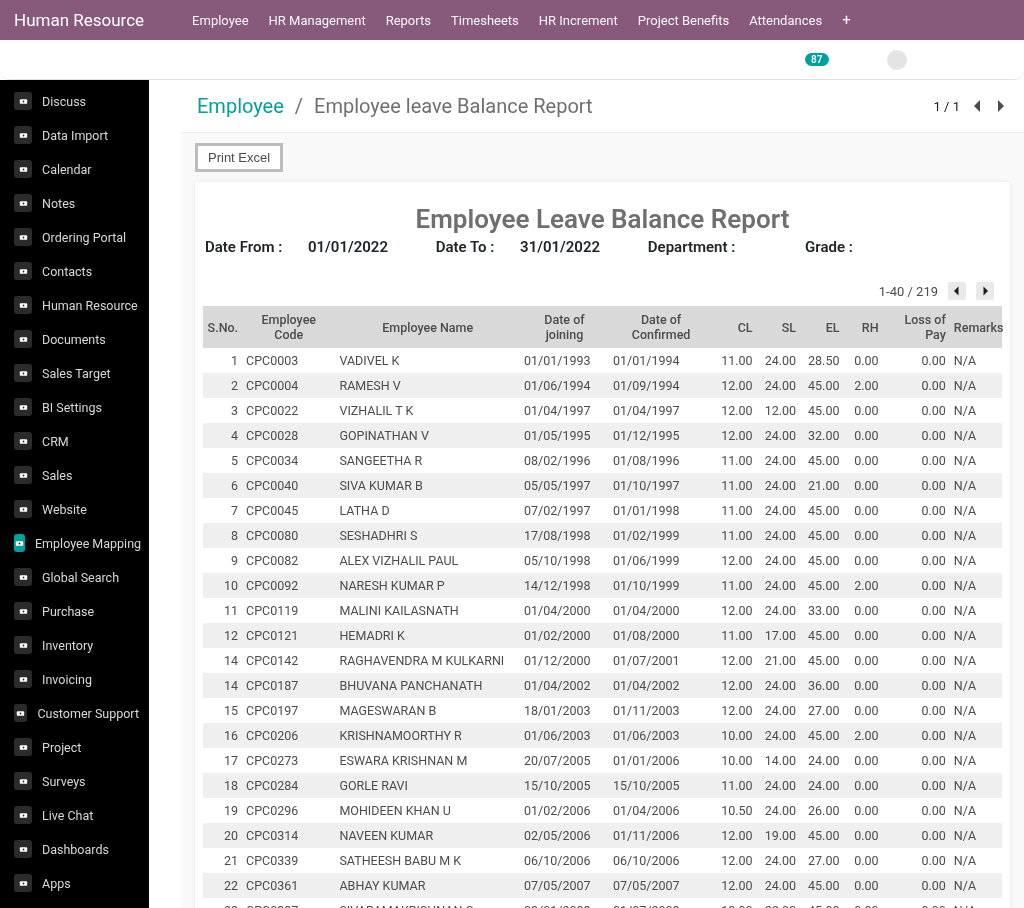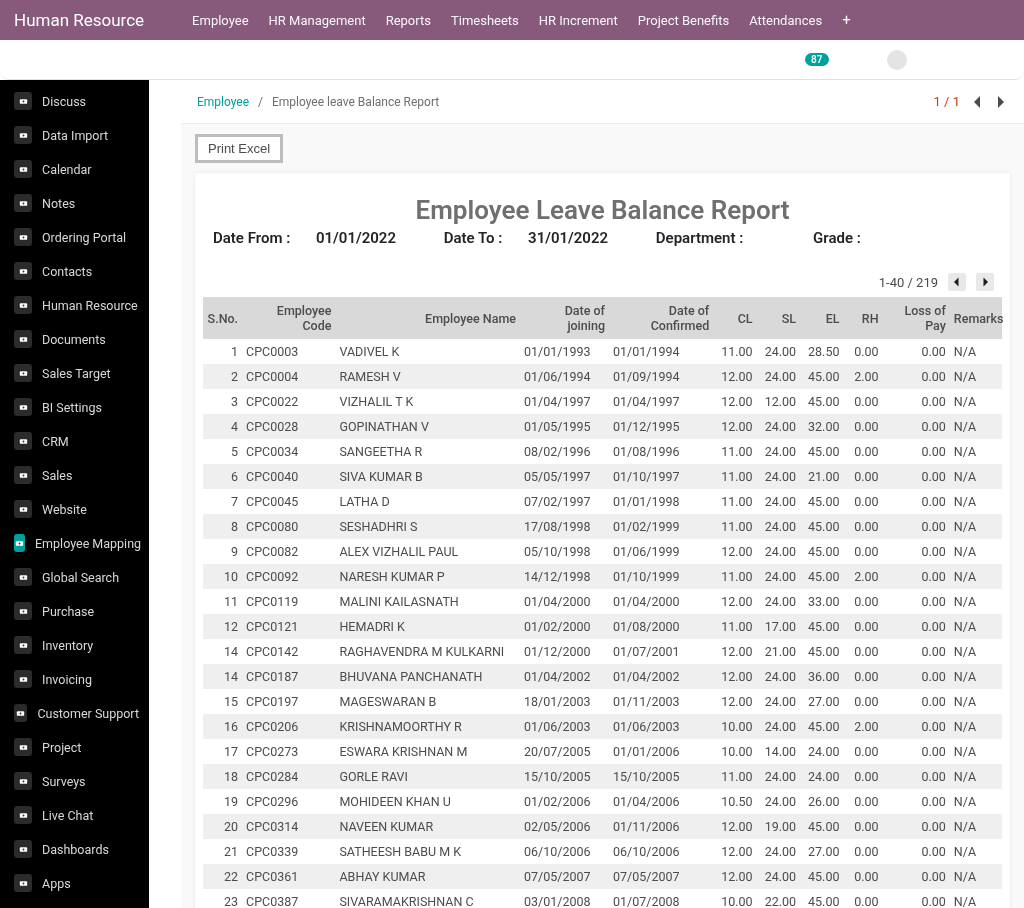--- a/index.html
+++ b/index.html
@@ -30,46 +30,46 @@
   .side-icon-box svg { fill:#fff; width:11px; height:11px; }
 
   
   .main { flex:1; display:flex; flex-direction:column; min-width:0; background:#fff; position:relative; }
 
   
   .content-scroll { flex:1; overflow-y:scroll; background:#f9f9f9; }
 
   
   .crumb-row { display:flex; align-items:center; justify-content:space-between; padding:14px 20px 14px 16px; background:#fff; border-bottom:1px solid #ebebeb; }
-  .breadcrumb { font-size:12px; }
+  .breadcrumb { font-size:20px; }
   .breadcrumb .root { color:#00a09d; cursor:pointer; }
   .breadcrumb .sep { color:#6f6f6f; margin:0 6px; }
   .breadcrumb .leaf { color:#6f6f6f; }
-  .pager-top { display:flex; align-items:center; gap:14px; color:#c2410c; }
+  .pager-top { display:flex; align-items:center; gap:14px; color:#0f172a; }
   .chev-btn { cursor:pointer; display:inline-flex; }
   .chev-btn svg { fill:#4c4c4c; width:8px; height:12px; }
 
   
   .sheet-outer { padding:10px 14px; }
   .print-btn { background:#fff; border:3px solid #bdbdbd; color:#4c4c4c; font-size:13px; padding:4px 10px; cursor:pointer; border-radius:0; }
   .sheet { background:#fff; margin-top:10px; padding:18px 0 10px; box-shadow:0 0 4px rgba(0,0,0,.08); max-width:960px; margin-left:auto; margin-right:auto; }
   .sheet-inner { padding:0 8px; }
 
   .report-title { text-align:center; color:#6f6f6f; font-size:26px; font-weight:600; margin:4px 0 4px; }
-  .report-filters { color:#212529; font-size:15px; font-weight:600; margin:4px 8px 22px; padding-left:2px; }
+  .report-filters { color:#212529; font-size:15px; font-weight:600; margin:4px 0 22px; padding-left:2px; }
   .report-filters span { margin-right:22px; }
 
   
   .tbl-pager { text-align:right; font-size:13px; color:#4c4c4c; padding:4px 8px 6px 0; display:flex; justify-content:flex-end; align-items:center; gap:10px; }
   .tbl-pager .chev-bg { background:#e9e9e9; width:18px; height:18px; display:inline-flex; align-items:center; justify-content:center; border-radius:2px; cursor:pointer; }
   .tbl-pager .chev-bg svg { width:6px; height:10px; fill:#1d1d1d; }
 
   
   table.report { width:100%; border-collapse:collapse; font-size:12.5px; table-layout:fixed; }
-  table.report th { background:#d9d9d9; color:#4c4c4c; font-weight:500; padding:6px 4px; text-align:right; }
+  table.report th { background:#d9d9d9; color:#4c4c4c; font-weight:500; padding:6px 4px; text-align:center; }
   table.report th.num, table.report td.num { text-align:right; }
   table.report td { padding:5px 4px; color:#4c4c4c; white-space:nowrap; overflow:hidden; text-overflow:ellipsis; }
   table.report tbody tr:nth-child(odd) { background:#fff; }
   table.report tbody tr:nth-child(even) { background:#efefef; }
 
   
   .c-sno  { width:36px; }
   .c-code { width:86px; }
   .c-name { width:170px; }
   .c-doj  { width:82px; }

